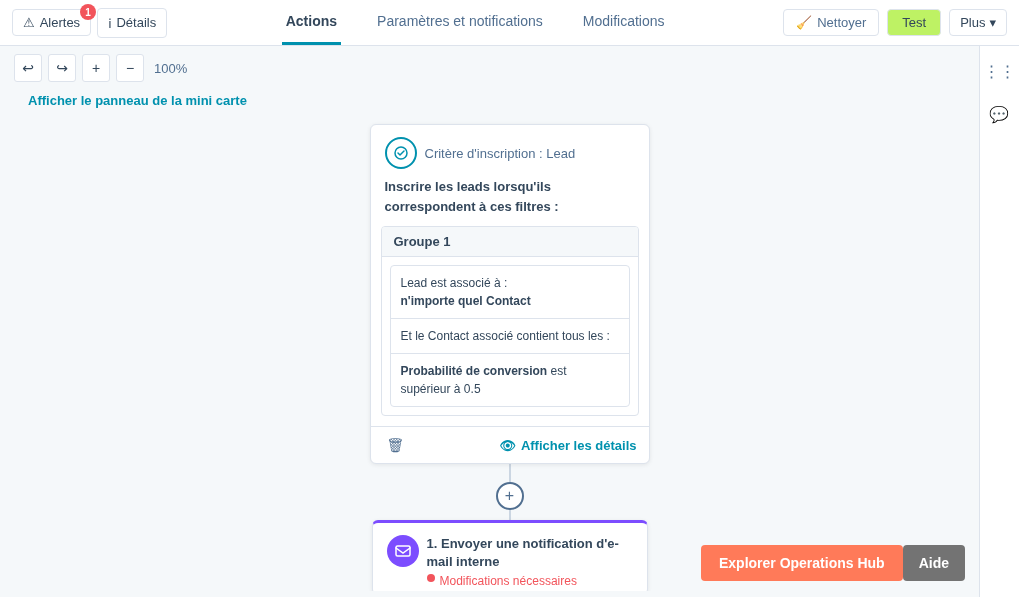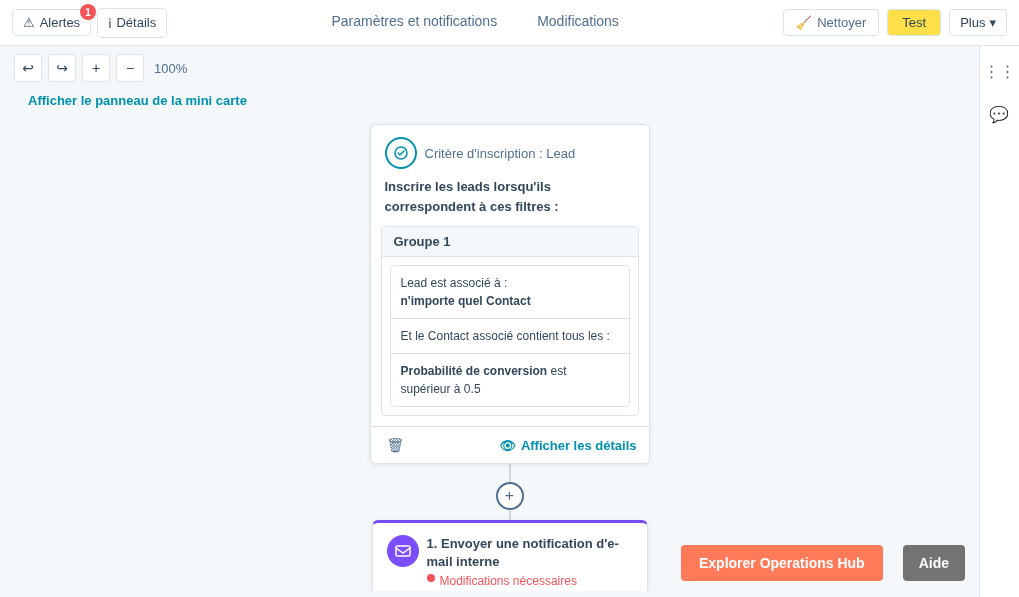--- a/index.html
+++ b/index.html
@@ -103,21 +103,21 @@
       gap: 5px;
       background: #fff;
       border: 1px solid #dde3ec;
       border-radius: 4px;
       padding: 5px 12px;
       cursor: pointer;
       font-size: 13px;
       color: #516f90;
     }
     .btn-test {
-      background: #fde047;
+      background: #bef264;
       border: 1px solid #dde3ec;
       border-radius: 4px;
       padding: 5px 14px;
       cursor: pointer;
       font-size: 13px;
       color: #33475b;
     }
     .btn-plus {
       display: flex;
       align-items: center;
@@ -383,21 +383,21 @@
       align-items: center;
       justify-content: center;
     }
 
     
     .bottom-bar {
       position: absolute;
       bottom: 16px;
       right: 54px;
       display: flex;
-      gap: 20px;
+      gap: 0;
       z-index: 20;
     }
     .btn-explorer {
       background: #ff7a59;
       color: #fff;
       border: none;
       border-radius: 4px;
       padding: 10px 18px;
       font-size: 14px;
       font-weight: 600;
@@ -433,20 +433,23 @@
       <span>Alertes</span>
       <span class="badge">1</span>
     </button>
     <button class="detail-btn">
       <span>ℹ</span>
       <span>Détails</span>
     </button>
   </div>
 
   <nav class="nav-tabs">
+    <div class="nav-tab active">
+      <span>Actions</span>
+    </div>
     <div class="nav-tab">
       <span>Paramètres et notifications</span>
     </div>
     <div class="nav-tab">
       <span>Modifications</span>
     </div>
   </nav>
 
   <div class="nav-right">
     <button class="btn-nettoyer">

